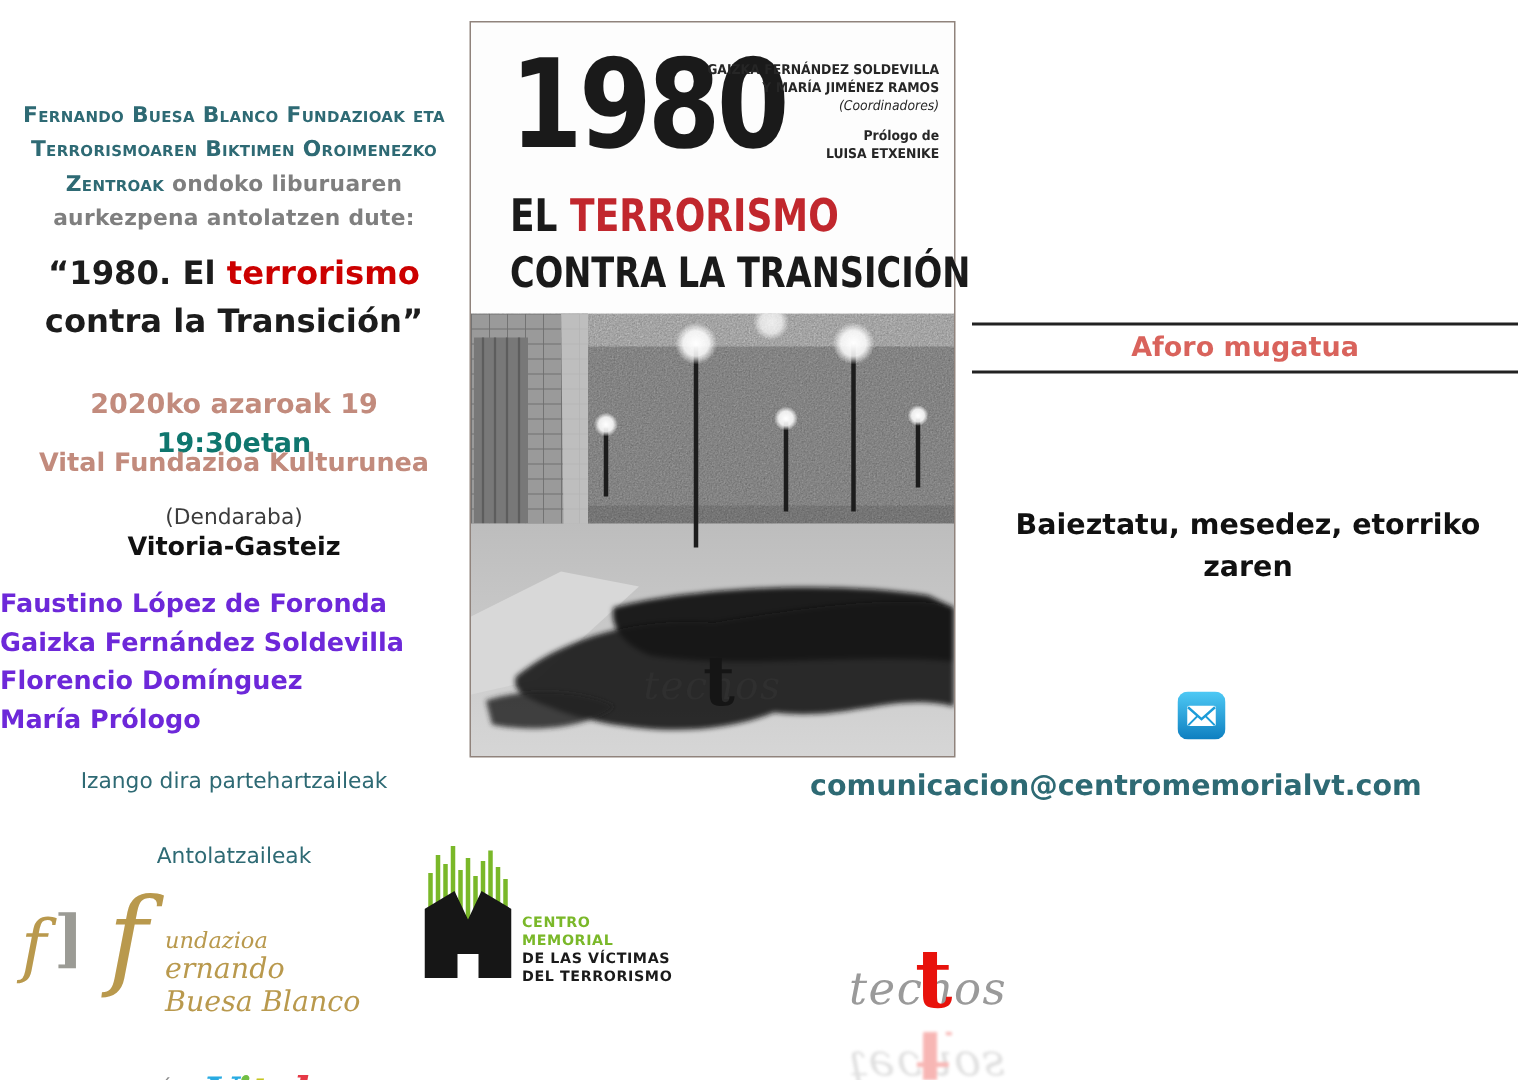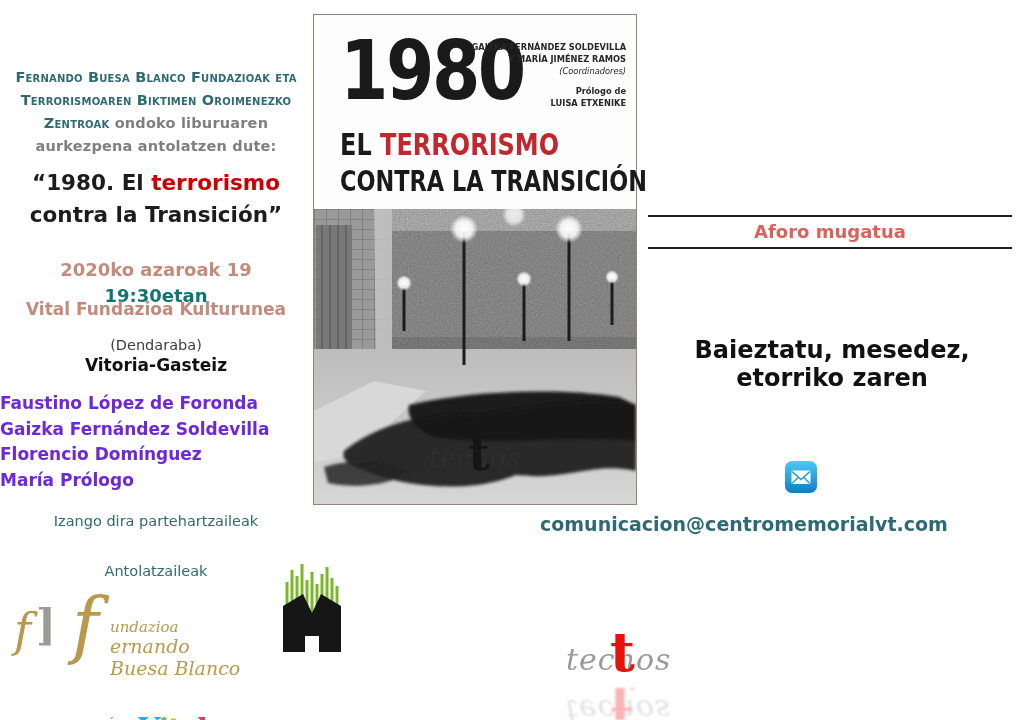--- a/index.html
+++ b/index.html
@@ -78,21 +78,21 @@
   .tecnos .word{font-style:italic;font-size:26px;color:#2f2f2f;letter-spacing:1px;}
   .tecnos .bigt{position:absolute;left:50%;top:-16px;transform:translateX(-30%);
                 font-size:46px;font-weight:bold;color:#151515;}
   .cover-tecnos{position:absolute;left:50%;top:428px;transform:translateX(-50%);}
 
   
   .aforo{position:absolute;left:648px;top:215px;width:364px;height:30px;line-height:30px;
          text-align:center;border-top:2px solid #222;border-bottom:2px solid #222;
          font-size:18px;font-weight:bold;color:#d9635c;}
   .confirm{position:absolute;left:650px;top:336px;width:364px;text-align:center;
-           font-size:24px;font-weight:bold;color:#111;line-height:28px;}
+           font-size:19px;font-weight:bold;color:#111;line-height:28px;}
   .mail-btn{position:absolute;left:785px;top:461px;width:32px;height:32px;cursor:pointer;}
   .email{position:absolute;left:540px;top:513px;width:480px;text-align:left;
          font-size:19px;font-weight:bold;color:#2e6a74;cursor:pointer;}
 
   
   .tecnos-br{position:absolute;left:566px;top:642px;width:110px;height:46px;}
   .tecnos-br .word{font-family:"DejaVu Serif","Liberation Serif",serif;font-style:italic;
                    font-size:30px;color:#9a9a9a;letter-spacing:1px;}
   .tecnos-br .bigt{position:absolute;left:44px;top:-22px;font-family:"DejaVu Serif",serif;
                    font-size:54px;font-weight:bold;color:#e8120c;}
@@ -158,20 +158,26 @@
       <line x1="24" y1="18" x2="24" y2="60"></line>
       <line x1="29" y1="10" x2="29" y2="64"></line>
       <line x1="34" y1="22" x2="34" y2="58"></line>
       <line x1="39" y1="12" x2="39" y2="54"></line>
       <line x1="44" y1="5" x2="44" y2="50"></line>
       <line x1="49" y1="16" x2="49" y2="48"></line>
       <line x1="54" y1="24" x2="54" y2="44"></line>
     </g>
     <polygon points="0,44 20,32 29,51 38,32 58,44 58,90 36,90 36,74 22,74 22,90 0,90" fill="#161616"></polygon>
   </svg>
+  <div class="memorial-text">
+    <div class="grn">CENTRO</div>
+    <div class="grn">MEMORIAL</div>
+    <div class="blk">DE LAS VÍCTIMAS</div>
+    <div class="blk">DEL TERRORISMO</div>
+  </div>
 
   <div class="cover">
     <div class="cover-year">1980</div>
 
     <div class="cover-authors">
       <div>GAIZKA FERNÁNDEZ SOLDEVILLA</div>
       <div>Y MARÍA JIMÉNEZ RAMOS</div>
       <div class="coord">(Coordinadores)</div>
       <div class="gap"></div>
       <div>Prólogo de</div>

